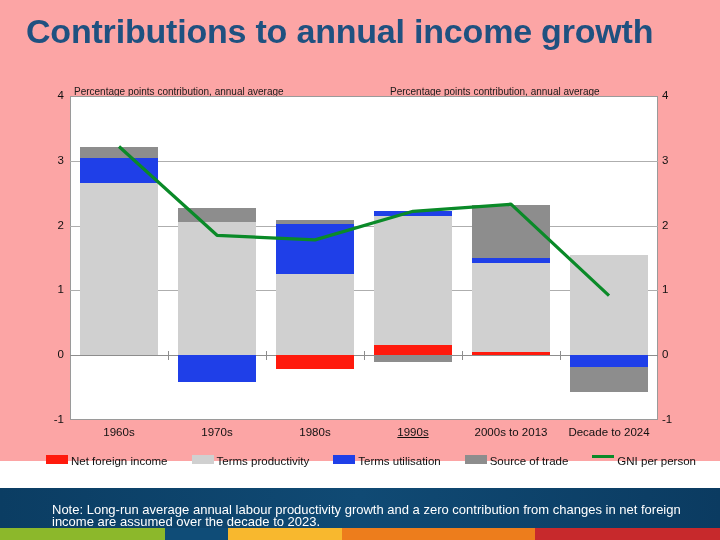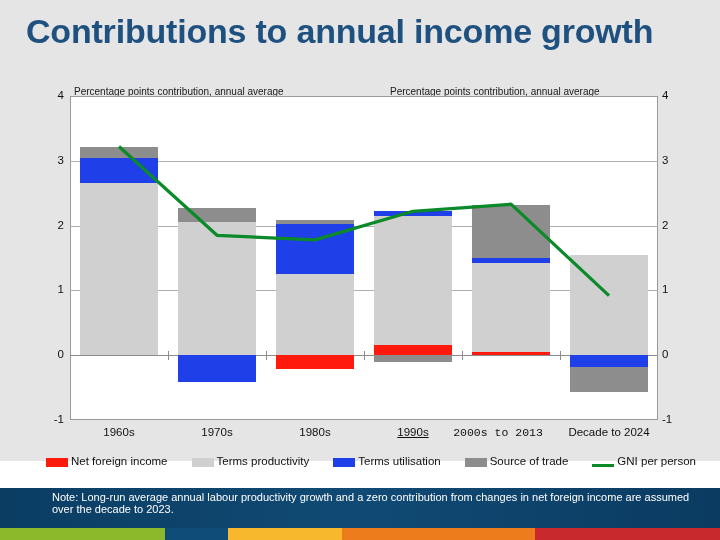--- a/index.html
+++ b/index.html
@@ -7,21 +7,21 @@
   body {
     font-family: "Liberation Sans", sans-serif;
     background: #ffffff;
     position: relative;
     overflow: hidden;
   }
   #slide {
     position: absolute;
     left: 0; top: 0;
     width: 720px; height: 461px;
-    background: #e5e5e5;
+    background: #fca5a5;
   }
   
   #title {
     position: absolute;
     left: 26px; top: 12px;
     width: 670px;
     font-size: 34px;
     font-weight: bold;
     color: #1f5180;
     letter-spacing: -0.2px;
@@ -98,21 +98,21 @@
   #legend {
     position: absolute;
     left: 46px; top: 452px;
     width: 650px; height: 18px;
     display: flex;
     align-items: center;
     justify-content: space-between;
   }
   .legend-item {
     display: flex;
-    align-items: flex-end;
+    align-items: flex-start;
     white-space: nowrap;
   }
   .legend-swatch {
     width: 22px; height: 9px;
     margin-right: 3px;
     flex: 0 0 auto;
   }
   .legend-swatch.line {
     height: 3px;
   }
@@ -123,24 +123,24 @@
   
   #footer {
     position: absolute;
     left: 0; top: 488px;
     width: 720px; height: 52px;
     background: #0a3a5e;
     background: linear-gradient(to right, #0b3d63 0%, #104a74 50%, #0b3b61 100%);
   }
   #footer-text {
     position: absolute;
-    left: 52px; top: 4px;
+    left: 52px; top: 16px;
     width: 640px;
     color: #ffffff;
-    font-size: 11px;
+    font-size: 13px;
     line-height: 11.6px;
   }
   #footer-text div { white-space: normal; }
   .src-line { margin-top: 2px; }
   #colorbar {
     position: absolute;
     left: 0; top: 528px;
     width: 720px; height: 12px;
     display: flex;
   }
@@ -180,21 +180,21 @@
     </div>
   <div id="xtick-layer">
       <div class="xtick" style="left: 119px;">1960s</div>
       <div class="xtickmark" style="left: 168px; top: 351.2px;"></div>
       <div class="xtick" style="left: 217px;">1970s</div>
       <div class="xtickmark" style="left: 266px; top: 351.2px;"></div>
       <div class="xtick" style="left: 315px;">1980s</div>
       <div class="xtickmark" style="left: 364px; top: 351.2px;"></div>
       <div class="xtick" style="left: 413px; text-decoration: underline;">1990s</div>
       <div class="xtickmark" style="left: 462px; top: 351.2px;"></div>
-      <div class="xtick" style="left: 498px; font-family: Liberation Mono, monospace;">2000s to 2013</div>
+      <div class="xtick" style="left: 511px;">2000s to 2013</div>
       <div class="xtickmark" style="left: 560px; top: 351.2px;"></div>
       <div class="xtick" style="left: 609px;">Decade to 2024</div>
     </div>
   <div id="bars-layer">
       <div class="seg" style="left: 80px; top: 183.48px; width: 78px; height: 171.72px; background: rgb(208, 208, 208);"></div>
       <div class="seg" style="left: 80px; top: 157.56px; width: 78px; height: 25.92px; background: rgb(31, 63, 232);"></div>
       <div class="seg" style="left: 80px; top: 146.544px; width: 78px; height: 11.016px; background: rgb(141, 141, 141);"></div>
       <div class="seg" style="left: 178px; top: 222.36px; width: 78px; height: 132.84px; background: rgb(208, 208, 208);"></div>
       <div class="seg" style="left: 178px; top: 355.2px; width: 78px; height: 27.216px; background: rgb(31, 63, 232);"></div>
       <div class="seg" style="left: 178px; top: 208.104px; width: 78px; height: 14.256px; background: rgb(141, 141, 141);"></div>

